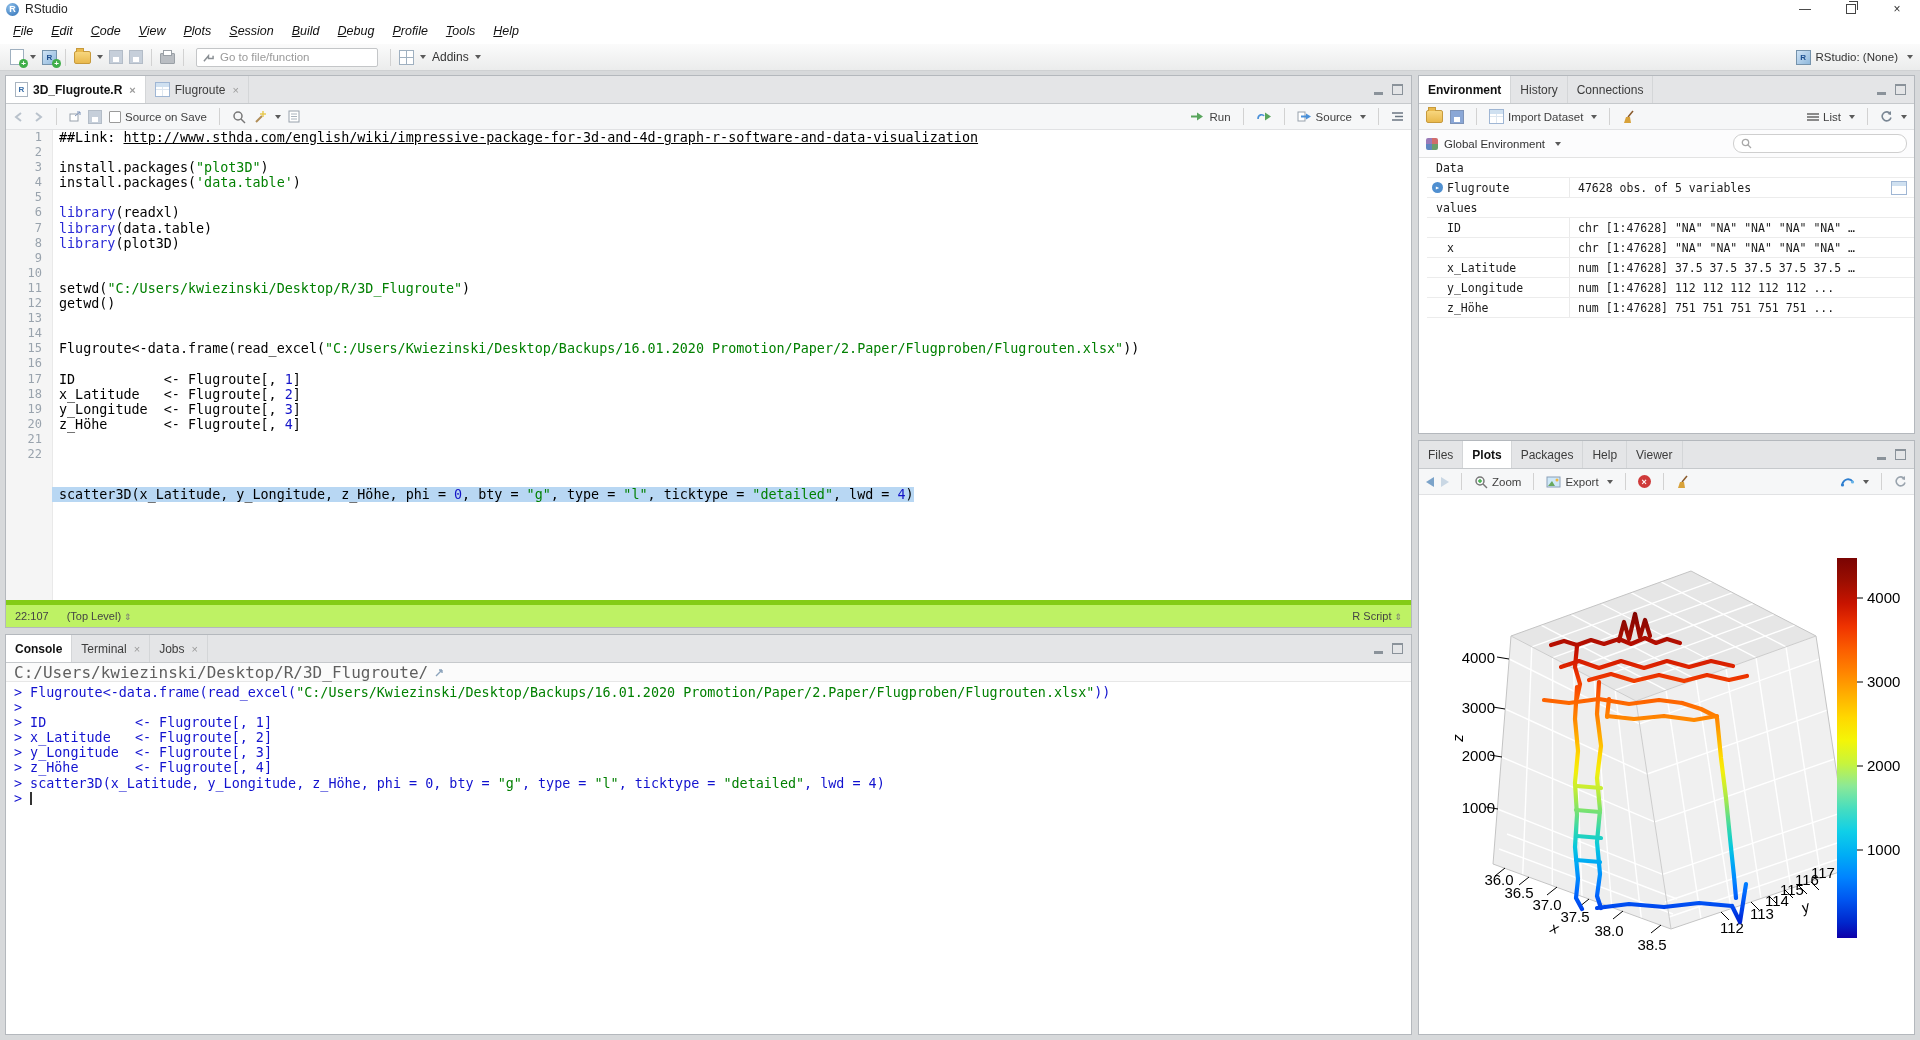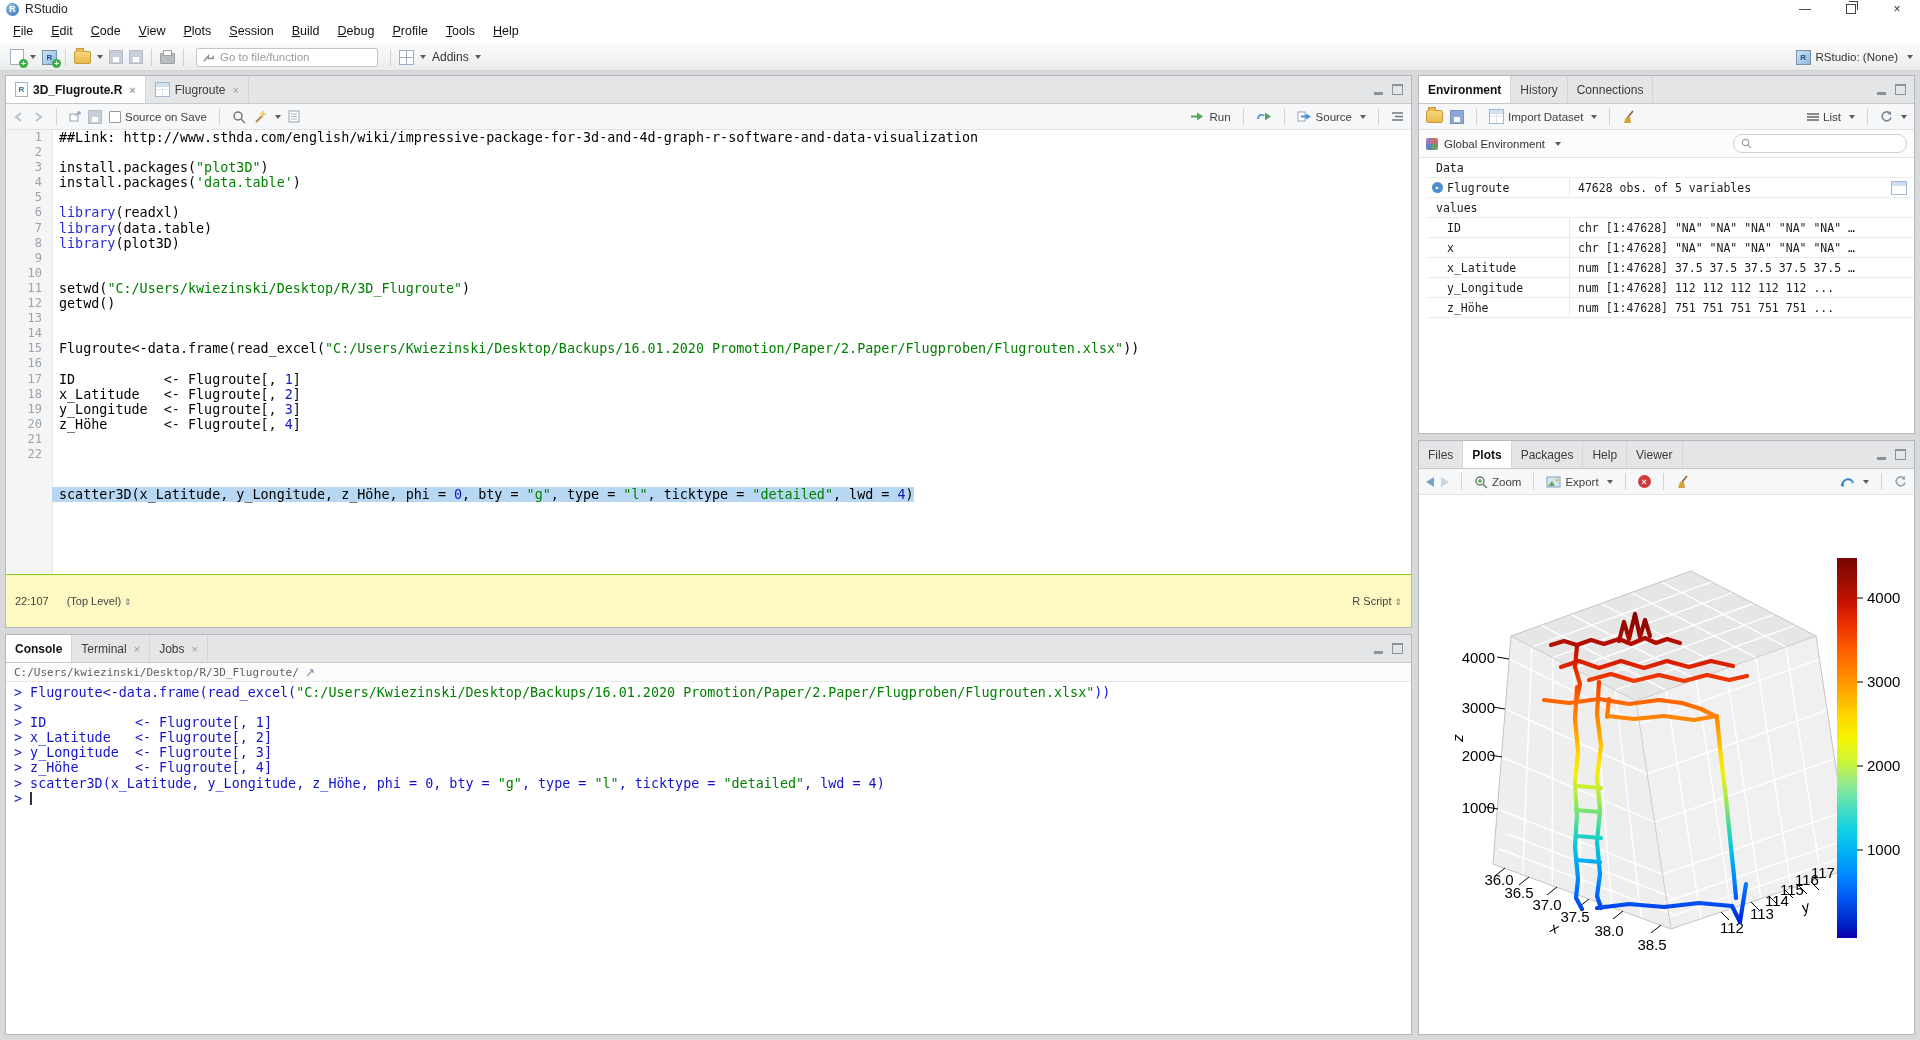--- a/index.html
+++ b/index.html
@@ -6,21 +6,21 @@
     font-family:"Liberation Sans",sans-serif;background:#d7d9db;-webkit-font-smoothing:antialiased;}
   
   .titlebar{position:absolute;left:0;top:0;right:0;height:18px;background:#fff;display:flex;align-items:center;font-size:12px;color:#222;}
   .rlogo{width:13px;height:13px;border-radius:50%;margin:0 6px;background:radial-gradient(circle at 35% 30%,#8fc0ea,#2a6cb4);
     color:#fff;font-size:9px;font-weight:bold;display:flex;align-items:center;justify-content:center;}
   .win-controls{margin-left:auto;display:flex;height:100%;}
   .win-btn{width:46px;display:flex;align-items:center;justify-content:center;color:#333;font-size:12px;}
   .restore-glyph{position:relative;width:8px;height:8px;border:1px solid #444;}
   .restore-glyph::before{content:'';position:absolute;top:-4px;left:2px;width:8px;height:8px;border:1px solid #444;border-left:none;border-bottom:none;}
   .menubar{position:absolute;left:0;top:18px;right:0;height:26px;background:#fff;display:flex;align-items:center;padding-left:4px;font-size:12.5px;color:#111;}
-  .menu-item{padding:0 9px;}
+  .menu-item{padding:0 9px;font-style:italic;}
   .toolbar{position:absolute;left:0;top:44px;right:0;height:26px;background:linear-gradient(#fbfbfb,#ebecec);
     border-bottom:1px solid #cfd1d3;display:flex;align-items:center;padding:0 7px;font-size:12px;color:#333;}
   .tsep{width:1px;height:17px;background:#d2d2d2;margin:0 5px;}
   .caret{width:0;height:0;border-left:3px solid transparent;border-right:3px solid transparent;border-top:4px solid #5a5a5a;margin-left:4px;display:inline-block;}
   .tbtn{display:flex;align-items:center;padding:0 3px;gap:2px;}
   .goto{width:168px;height:17px;border:1px solid #c4c6c8;border-radius:2px;background:#fff;display:flex;align-items:center;gap:6px;padding:0 6px;color:#9a9a9a;margin:0 7px;font-size:11.5px;}
   .project{margin-left:auto;display:flex;align-items:center;gap:5px;color:#333;font-size:11.5px;}
   
   .pane{position:absolute;background:#fff;border:1px solid #b4b8bd;box-sizing:border-box;display:flex;flex-direction:column;}
   .tabbar{height:27px;background:#e4e5e7;border-bottom:1px solid #c6c9cc;display:flex;align-items:stretch;flex:none;}
@@ -34,31 +34,31 @@
   .ebtn{display:flex;align-items:center;gap:4px;}
   .checkbox{width:10px;height:10px;border:1px solid #9a9a9a;background:#fff;border-radius:1px;}
   
   .codearea{flex:1;position:relative;overflow:hidden;font-family:"DejaVu Sans Mono",monospace;font-size:13.4px;line-height:15.1px;}
   #src-code::before{content:'';position:absolute;left:0;top:0;bottom:0;width:46px;background:#f5f5f5;border-right:1px solid #e9e9e9;}
   .cl{display:flex;position:relative;}
   .ln{width:36px;flex:none;text-align:right;padding-right:10px;color:#99a3ad;font-size:12px;line-height:15.1px;}
   .lc{white-space:pre;padding-left:7px;color:#000;}
   .sel{background:#b8d7f3;margin-top:40px;}
   .c-com{color:#000000;}
-  .c-link{}
+  .c-link{text-decoration:underline;}
   .c-str{color:#028002;}
   .c-kw{color:#2a2ad6;}
   .c-num{color:#1414c8;}
   #console-body{flex:1;padding-top:3px;font-family:"DejaVu Sans Mono",monospace;font-size:13.4px;line-height:15.1px;overflow:hidden;}
   #console-body .lc{color:#1212cf;padding-left:8px;}
   .caret-i{display:inline-block;width:1.5px;height:13px;background:#333;vertical-align:-2px;}
-  .srcstatus{height:20px;border-top:1px solid #84cc16;background:#fef9c3;display:flex;align-items:center;font-size:11px;color:#444;padding:16px 9px;gap:18px;flex:none;}
+  .srcstatus{height:20px;border-top:5px solid #84cc16;background:#bef264;display:flex;align-items:center;font-size:11px;color:#444;padding:1px 9px;gap:18px;flex:none;}
   .updown{font-size:9px;color:#777;margin-left:3px;}
   .conpath{height:18px;border-bottom:1px solid #e7e7e7;background:#fbfbfb;display:flex;align-items:center;gap:6px;padding-left:8px;
-    font-family:"DejaVu Sans Mono",monospace;font-size:11px;color:#5f5f5f;flex:none;}
+    font-family:"DejaVu Sans Mono",monospace;font-size:16px;color:#5f5f5f;flex:none;}
   
   .env-scope{height:27px;display:flex;align-items:center;gap:6px;padding:0 7px;border-bottom:1px solid #e3e3e3;background:#fcfcfd;font-size:11.5px;color:#333;flex:none;}
   .searchbox{margin-left:auto;width:158px;height:17px;border:1px solid #cfcfcf;border-radius:9px;background:#fff;display:flex;align-items:center;gap:5px;padding:0 7px;color:#999;}
   .env-body{flex:1;font-family:"DejaVu Sans Mono",monospace;font-size:11.5px;color:#1a1a1a;overflow:hidden;margin-left:8px;}
   .env-row{height:19px;display:flex;align-items:center;border-bottom:1px solid #ececec;position:relative;}
   .env-sec{padding-left:9px;}
   .env-row .nm{width:143px;flex:none;align-self:stretch;display:flex;align-items:center;padding-left:20px;box-sizing:border-box;border-right:1px solid #eaeaea;}
   .env-row .desc{padding-left:8px;white-space:pre;}
   .disc{position:absolute;left:5px;width:11px;height:11px;border-radius:50%;background:#4f8fd0;color:#fff;font-size:8px;display:flex;align-items:center;justify-content:center;}
   .gridic{position:absolute;right:7px;width:14px;height:12px;border:1px solid #9fb6d4;background:

